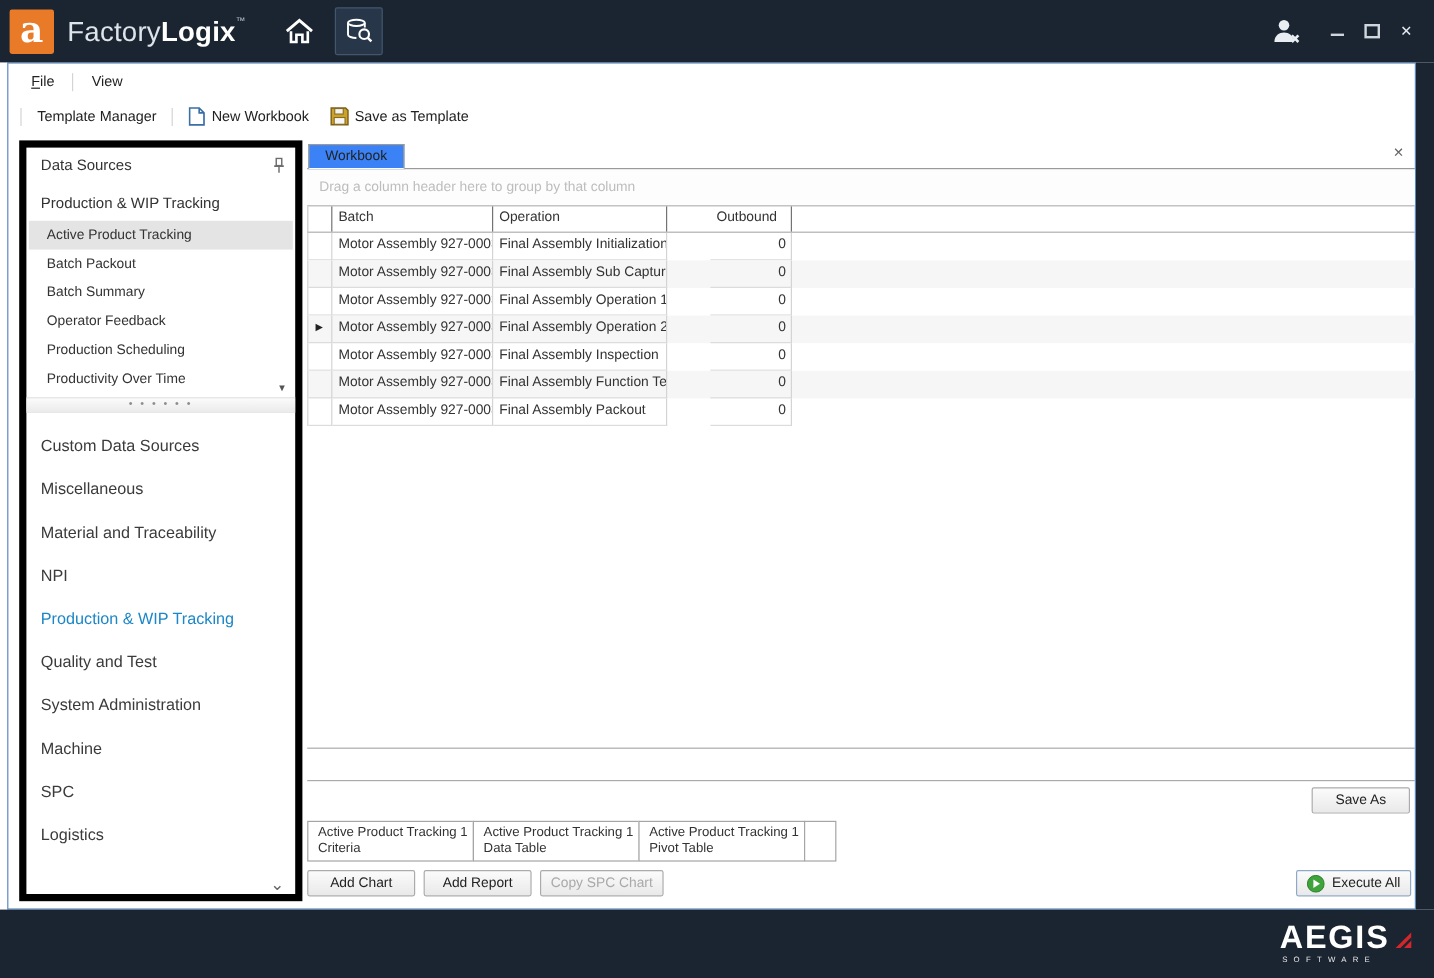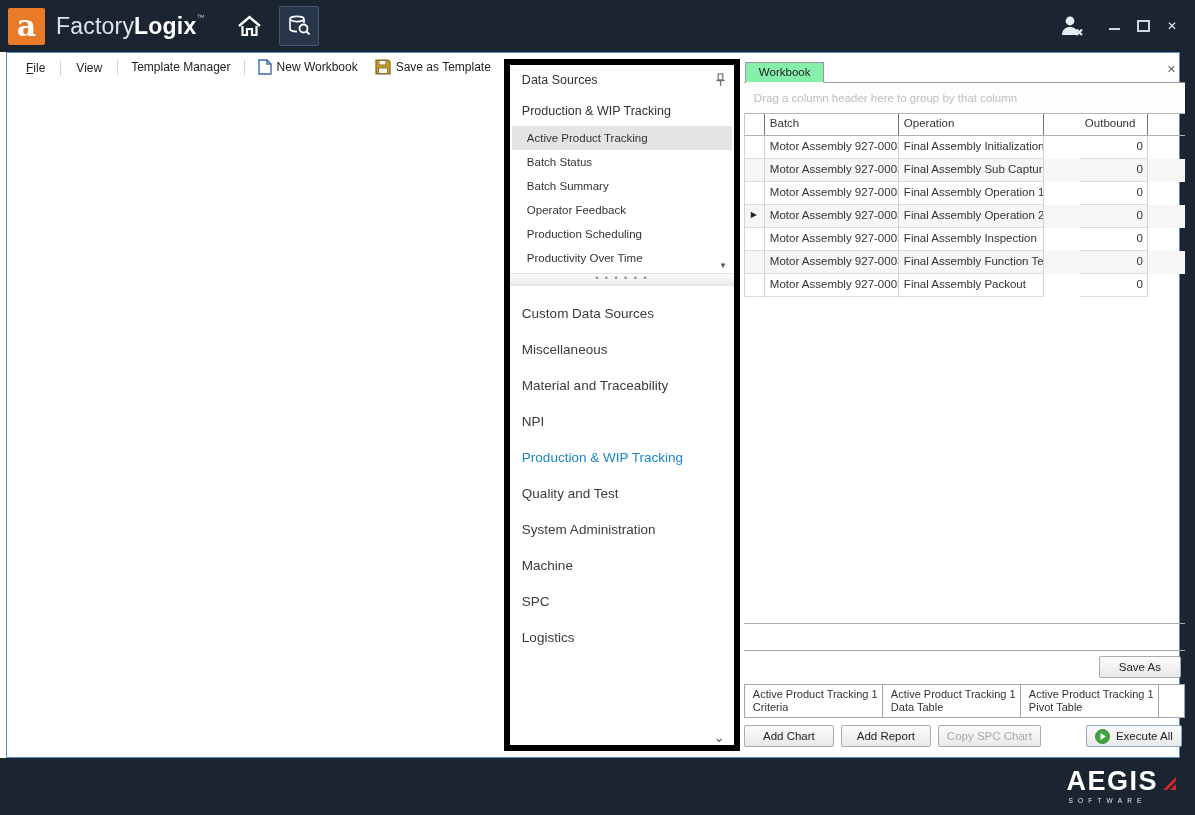--- a/index.html
+++ b/index.html
@@ -21,21 +21,21 @@
           display:flex;align-items:center;justify-content:center;}
   .top-right{margin-left:auto;display:flex;align-items:center;margin-right:12px;}
   .logoff{width:30px;height:30px;display:flex;align-items:center;justify-content:center;position:relative;}
   .winbtns{display:flex;align-items:center;gap:17px;margin-left:22px;margin-right:6px;}
   .wb-min{width:11px;height:2px;background:#cfd6dd;margin-top:6px;}
   .wb-max{width:9px;height:8px;border:2px solid #cfd6dd;}
   .wb-close{color:#e6ebf0;font-size:12px;line-height:12px;}
   
   .rightstrip{position:absolute;top:52px;right:0;width:15px;bottom:57px;background:#1b2532;}
   .client{position:absolute;left:6px;top:52px;right:15px;bottom:57px;background:#fff;border:1px solid #5a8ac2;
-          display:flex;flex-direction:row;box-sizing:border-box;}
+          display:flex;flex-direction:column;box-sizing:border-box;}
   
   .menubar{height:30px;display:flex;align-items:center;gap:10px;padding-left:14px;font-size:12px;color:#222;}
   .menu-item{padding:3px 5px;cursor:default;}
   .menu-item .u{text-decoration:underline;}
   .vsep{width:1px;height:15px;background:#d4d4d4;}
   .toolbar{height:28px;display:flex;align-items:center;gap:9px;padding-left:10px;font-size:12px;color:#222;}
   .tool{display:flex;align-items:center;gap:5px;padding:2px 4px;cursor:default;white-space:nowrap;}
   
   .mainrow{flex:1;display:flex;padding:6px 0 6px 9px;min-height:0;}
   
@@ -50,21 +50,21 @@
   .sb-scroll-down{position:absolute;right:7px;bottom:3px;font-size:8px;color:#555;}
   .splitter{height:11px;background:linear-gradient(#fbfbfb,#ebebeb);border-top:1px solid #e2e2e2;border-bottom:1px solid #e2e2e2;
             text-align:center;line-height:9px;color:#8d8d8d;font-size:9px;letter-spacing:2px;}
   .categories{flex:1;padding-top:10px;overflow:hidden;}
   .cat{height:36px;line-height:36px;padding-left:12px;font-size:13.5px;color:#3b3b3b;cursor:default;white-space:nowrap;}
   .cat.active{color:#1b86c8;}
   .sb-chevron{position:absolute;right:9px;bottom:1px;font-size:14px;color:#666;line-height:14px;}
   
   .maincol{flex:1;display:flex;flex-direction:column;margin-left:4px;min-width:0;}
   .tabstrip{height:23px;position:relative;border-bottom:1px solid #9a9a9a;display:flex;align-items:flex-end;padding-left:1px;}
-  .wtab{background:#86efac;border:1px solid #9a9a9a;border-bottom:1px solid #fff;margin-bottom:-1px;
+  .wtab{background:#3b82f6;border:1px solid #9a9a9a;border-bottom:1px solid #fff;margin-bottom:-1px;
         padding:3px 13px 4px;font-size:11.5px;color:#222;}
   .tab-close{position:absolute;right:9px;top:4px;font-size:11px;color:#666;cursor:default;}
   .groupbar{height:30px;line-height:30px;border-bottom:1px solid #b5b5b5;background:#fdfdfd;
             color:#bdbdbd;font-size:11.5px;padding-left:10px;white-space:nowrap;overflow:hidden;}
   .ghead{display:flex;height:21px;border-bottom:1px solid #b0b0b0;border-left:1px solid #c8c8c8;font-size:11.5px;color:#333;}
   .hc{border-right:1px solid #737373;box-sizing:border-box;padding:3px 0 0 5px;white-space:nowrap;overflow:hidden;}
   .col-ind{width:20px;padding-left:6px;}
   .col-batch{width:134px;}
   .col-op{width:145px;}
   .col-out{width:68px;margin-left:36px;}
@@ -188,21 +188,21 @@
           <svg width="11" height="14" viewBox="0 0 11 14">
             <rect x="3.2" y="1" width="4.6" height="6" fill="none" stroke="#6d6d6d" stroke-width="1.2"></rect>
             <path d="M1.5 7.5 H9.5" stroke="#6d6d6d" stroke-width="1.4"></path>
             <path d="M5.5 7.5 V13" stroke="#6d6d6d" stroke-width="1.2"></path>
           </svg>
         </span>
       </div>
       <div class="sb-section-title">Production &amp; WIP Tracking</div>
       <div class="sb-sub">
         <div class="sb-item selected">Active Product Tracking</div>
-        <div class="sb-item">Batch Status</div>
+        <div class="sb-item">Batch Packout</div>
         <div class="sb-item">Batch Summary</div>
         <div class="sb-item">Operator Feedback</div>
         <div class="sb-item">Production Scheduling</div>
         <div class="sb-item">Productivity Over Time</div>
         <div class="sb-scroll-down">▼</div>
       </div>
       <div class="splitter"><span>• • • • • •</span></div>
       <div class="categories">
         <div class="cat">Custom Data Sources</div>
         <div class="cat">Miscellaneous</div>

